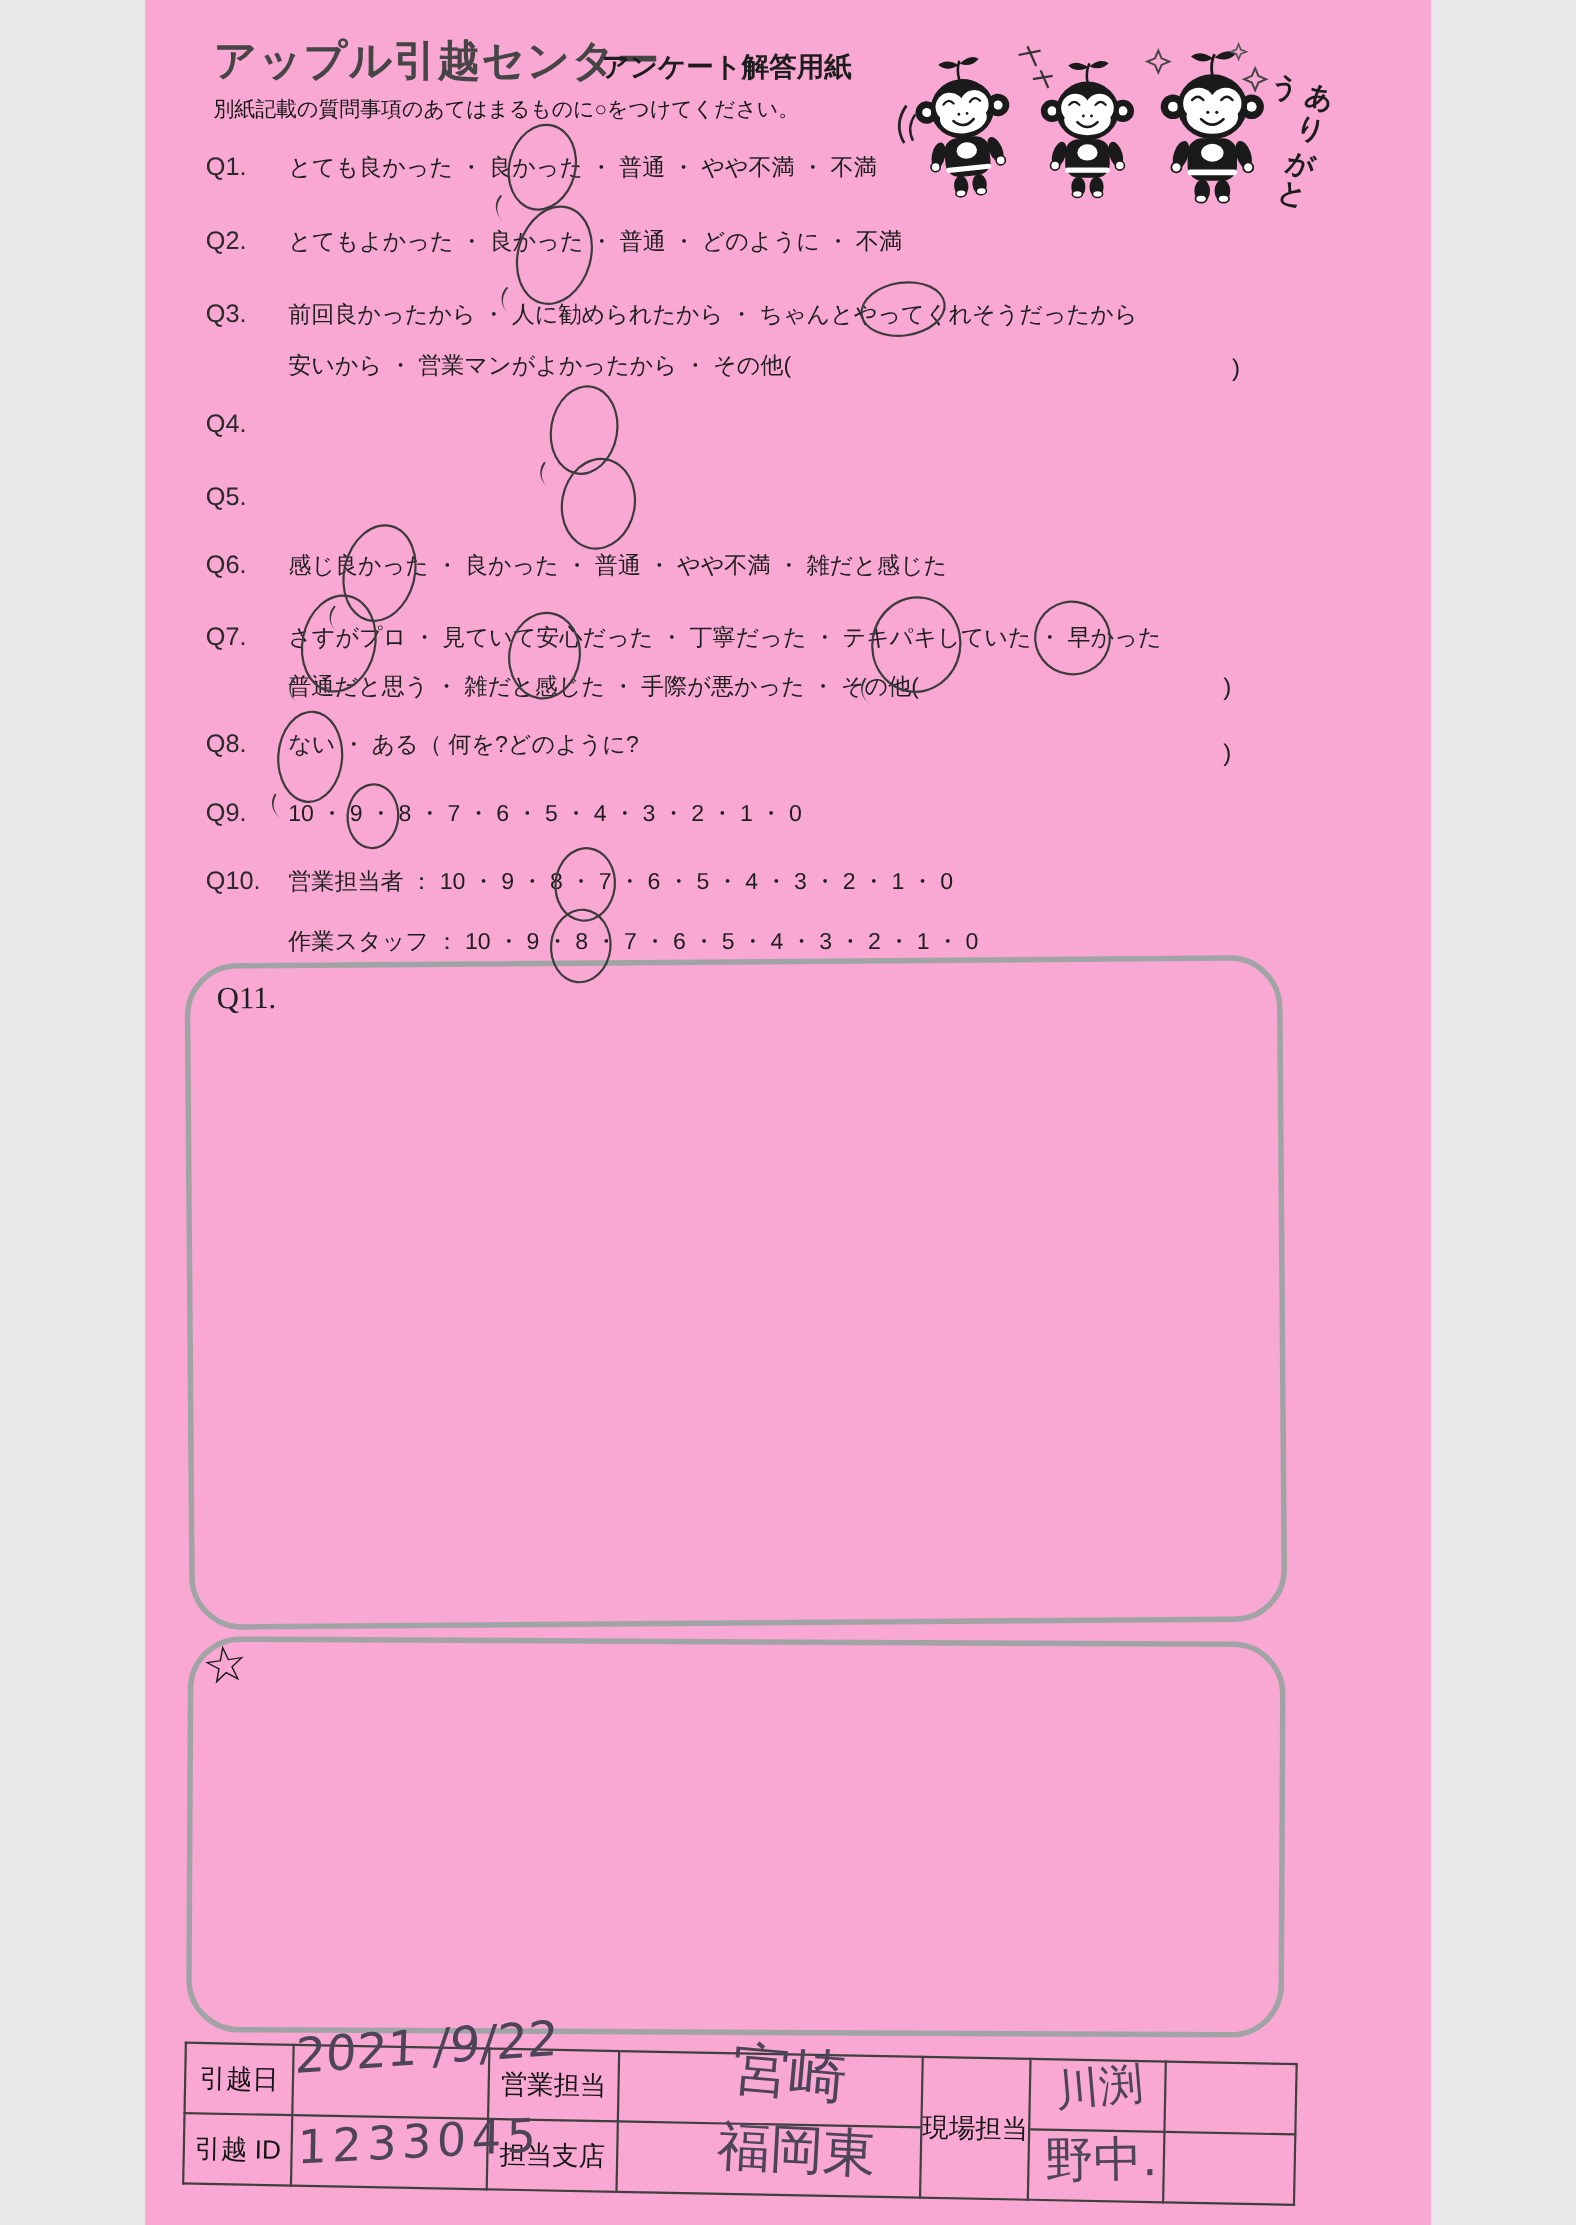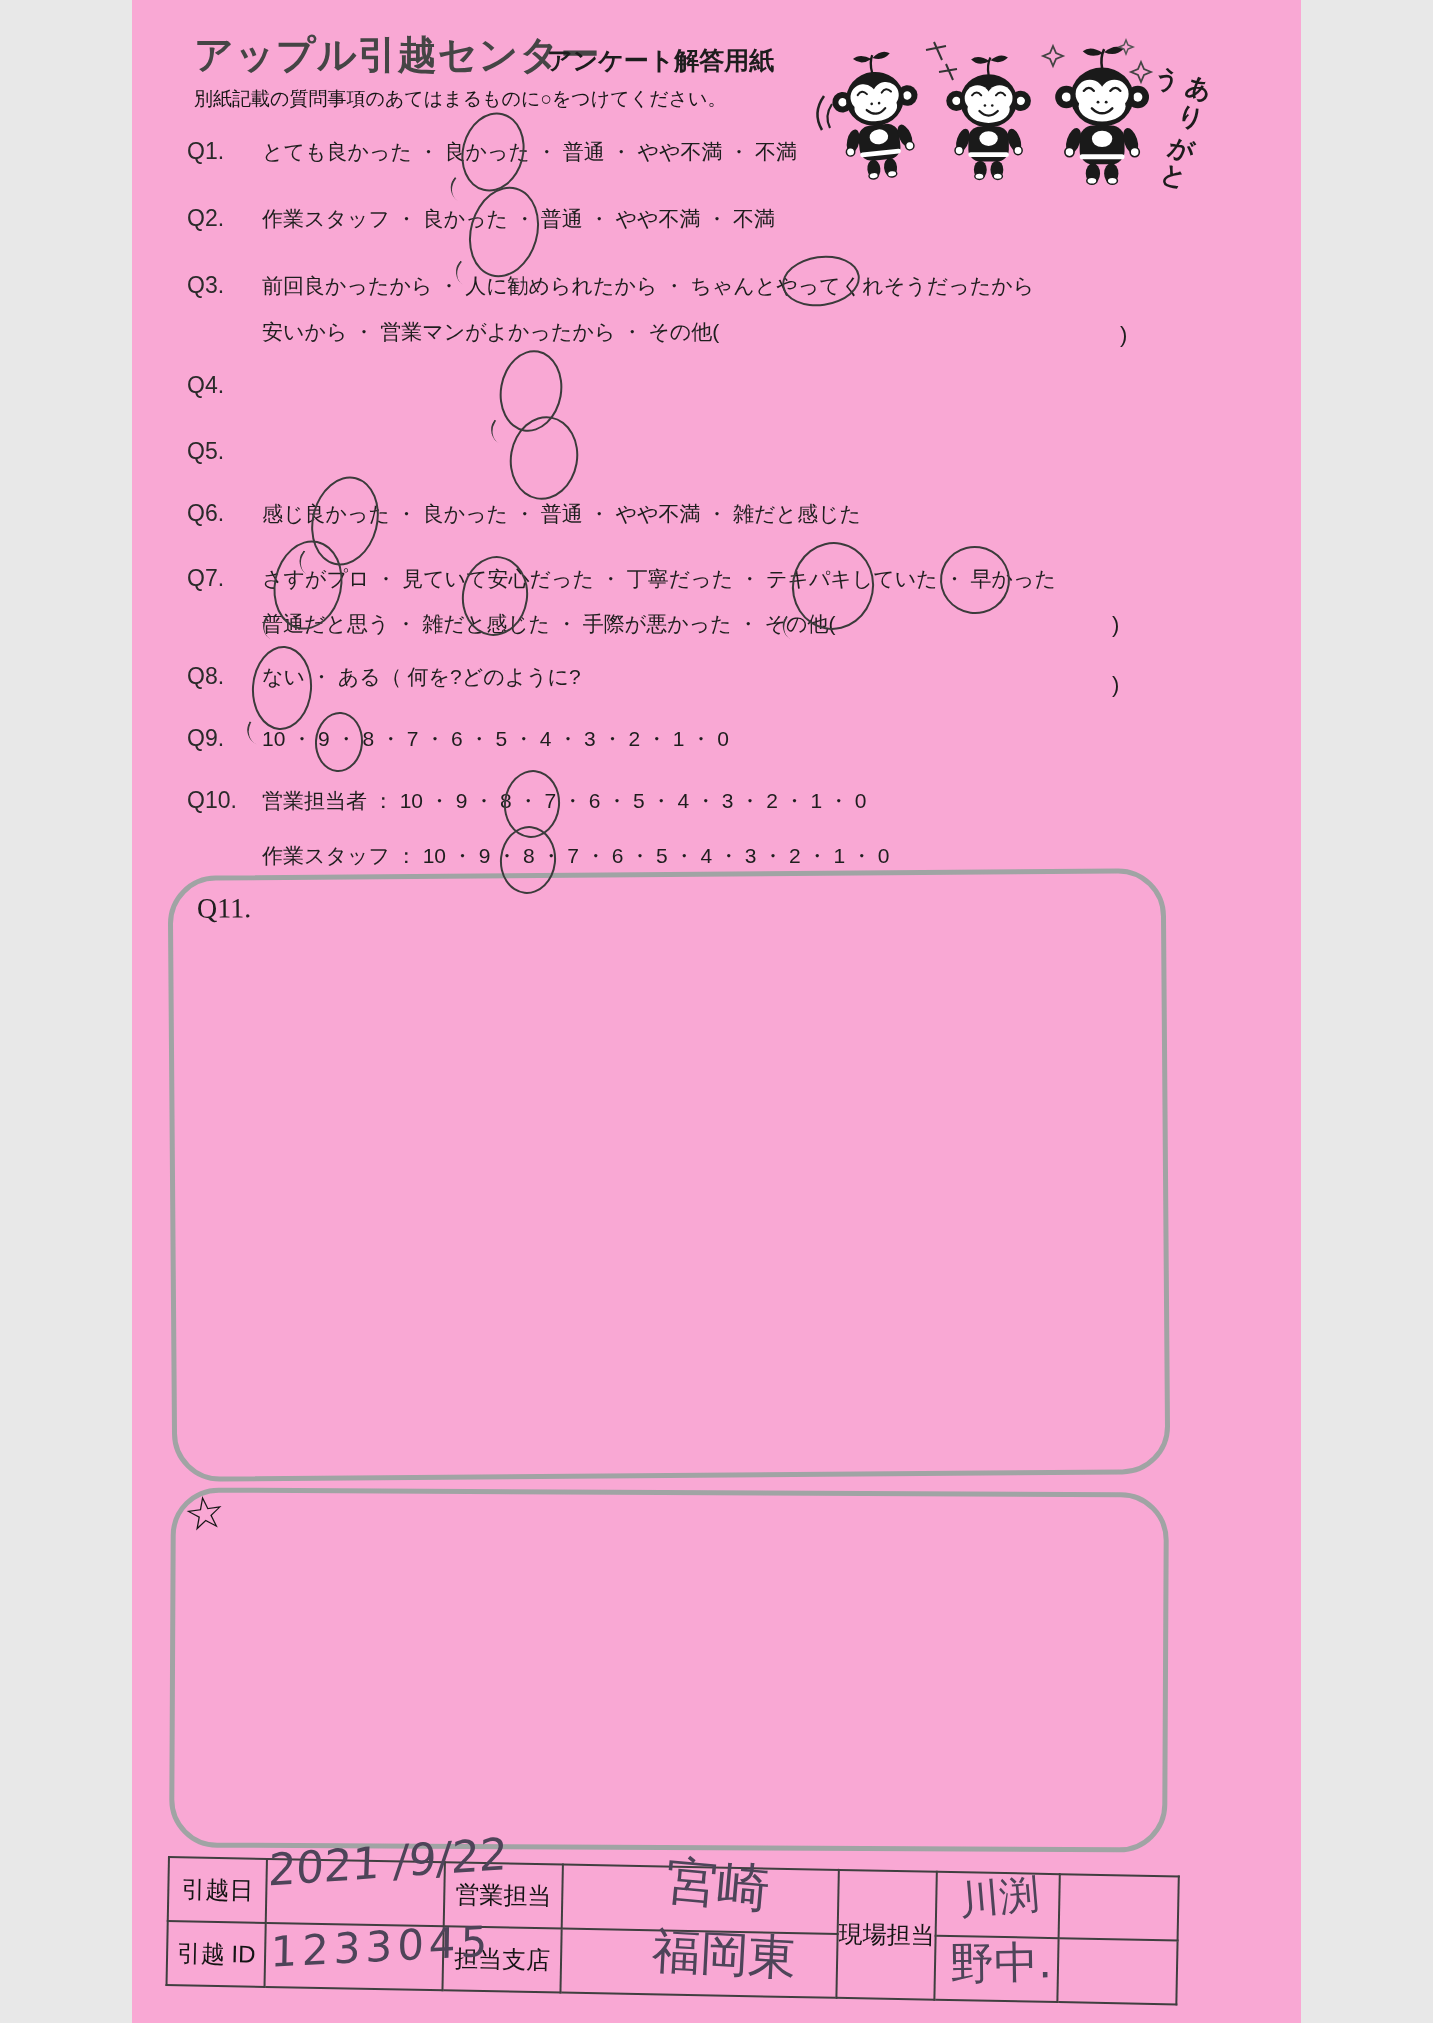--- a/index.html
+++ b/index.html
@@ -122,21 +122,21 @@
       <path d="M331,26 l3,7 7,3 -7,3 -3,7 -3,-7 -7,-3 7,-3 z" fill="none" stroke="#444" stroke-width="1.8"></path>
       <path d="M316,4 l2,5 5,2 -5,2 -2,5 -2,-5 -5,-2 5,-2 z" fill="none" stroke="#555" stroke-width="1.5"></path>
     </svg>
   </div>
   <div class="thanks">ありがとう</div>
 
   <div class="qno r1">Q1.</div>
   <div class="qtext r1">とても良かった ・ 良かった ・ 普通 ・ やや不満 ・ 不満</div>
 
   <div class="qno r2">Q2.</div>
-  <div class="qtext r2">作業スタッフ ・ 良かった ・ 普通 ・ やや不満 ・ 不満</div>
+  <div class="qtext r2">とてもよかった ・ 良かった ・ 普通 ・ どのように ・ 不満</div>
 
   <div class="qno r3a">Q3.</div>
   <div class="qtext r3a">前回良かったから ・ 人に勧められたから ・ ちゃんとやってくれそうだったから</div>
   <div class="qtext r3b">安いから ・ 営業マンがよかったから ・ その他(</div>
   <div class="paren" style="left:988px;top:322px">)</div>
 
   <div class="qno r4">Q4.</div>
 
   <div class="qno r5">Q5.</div>
 

